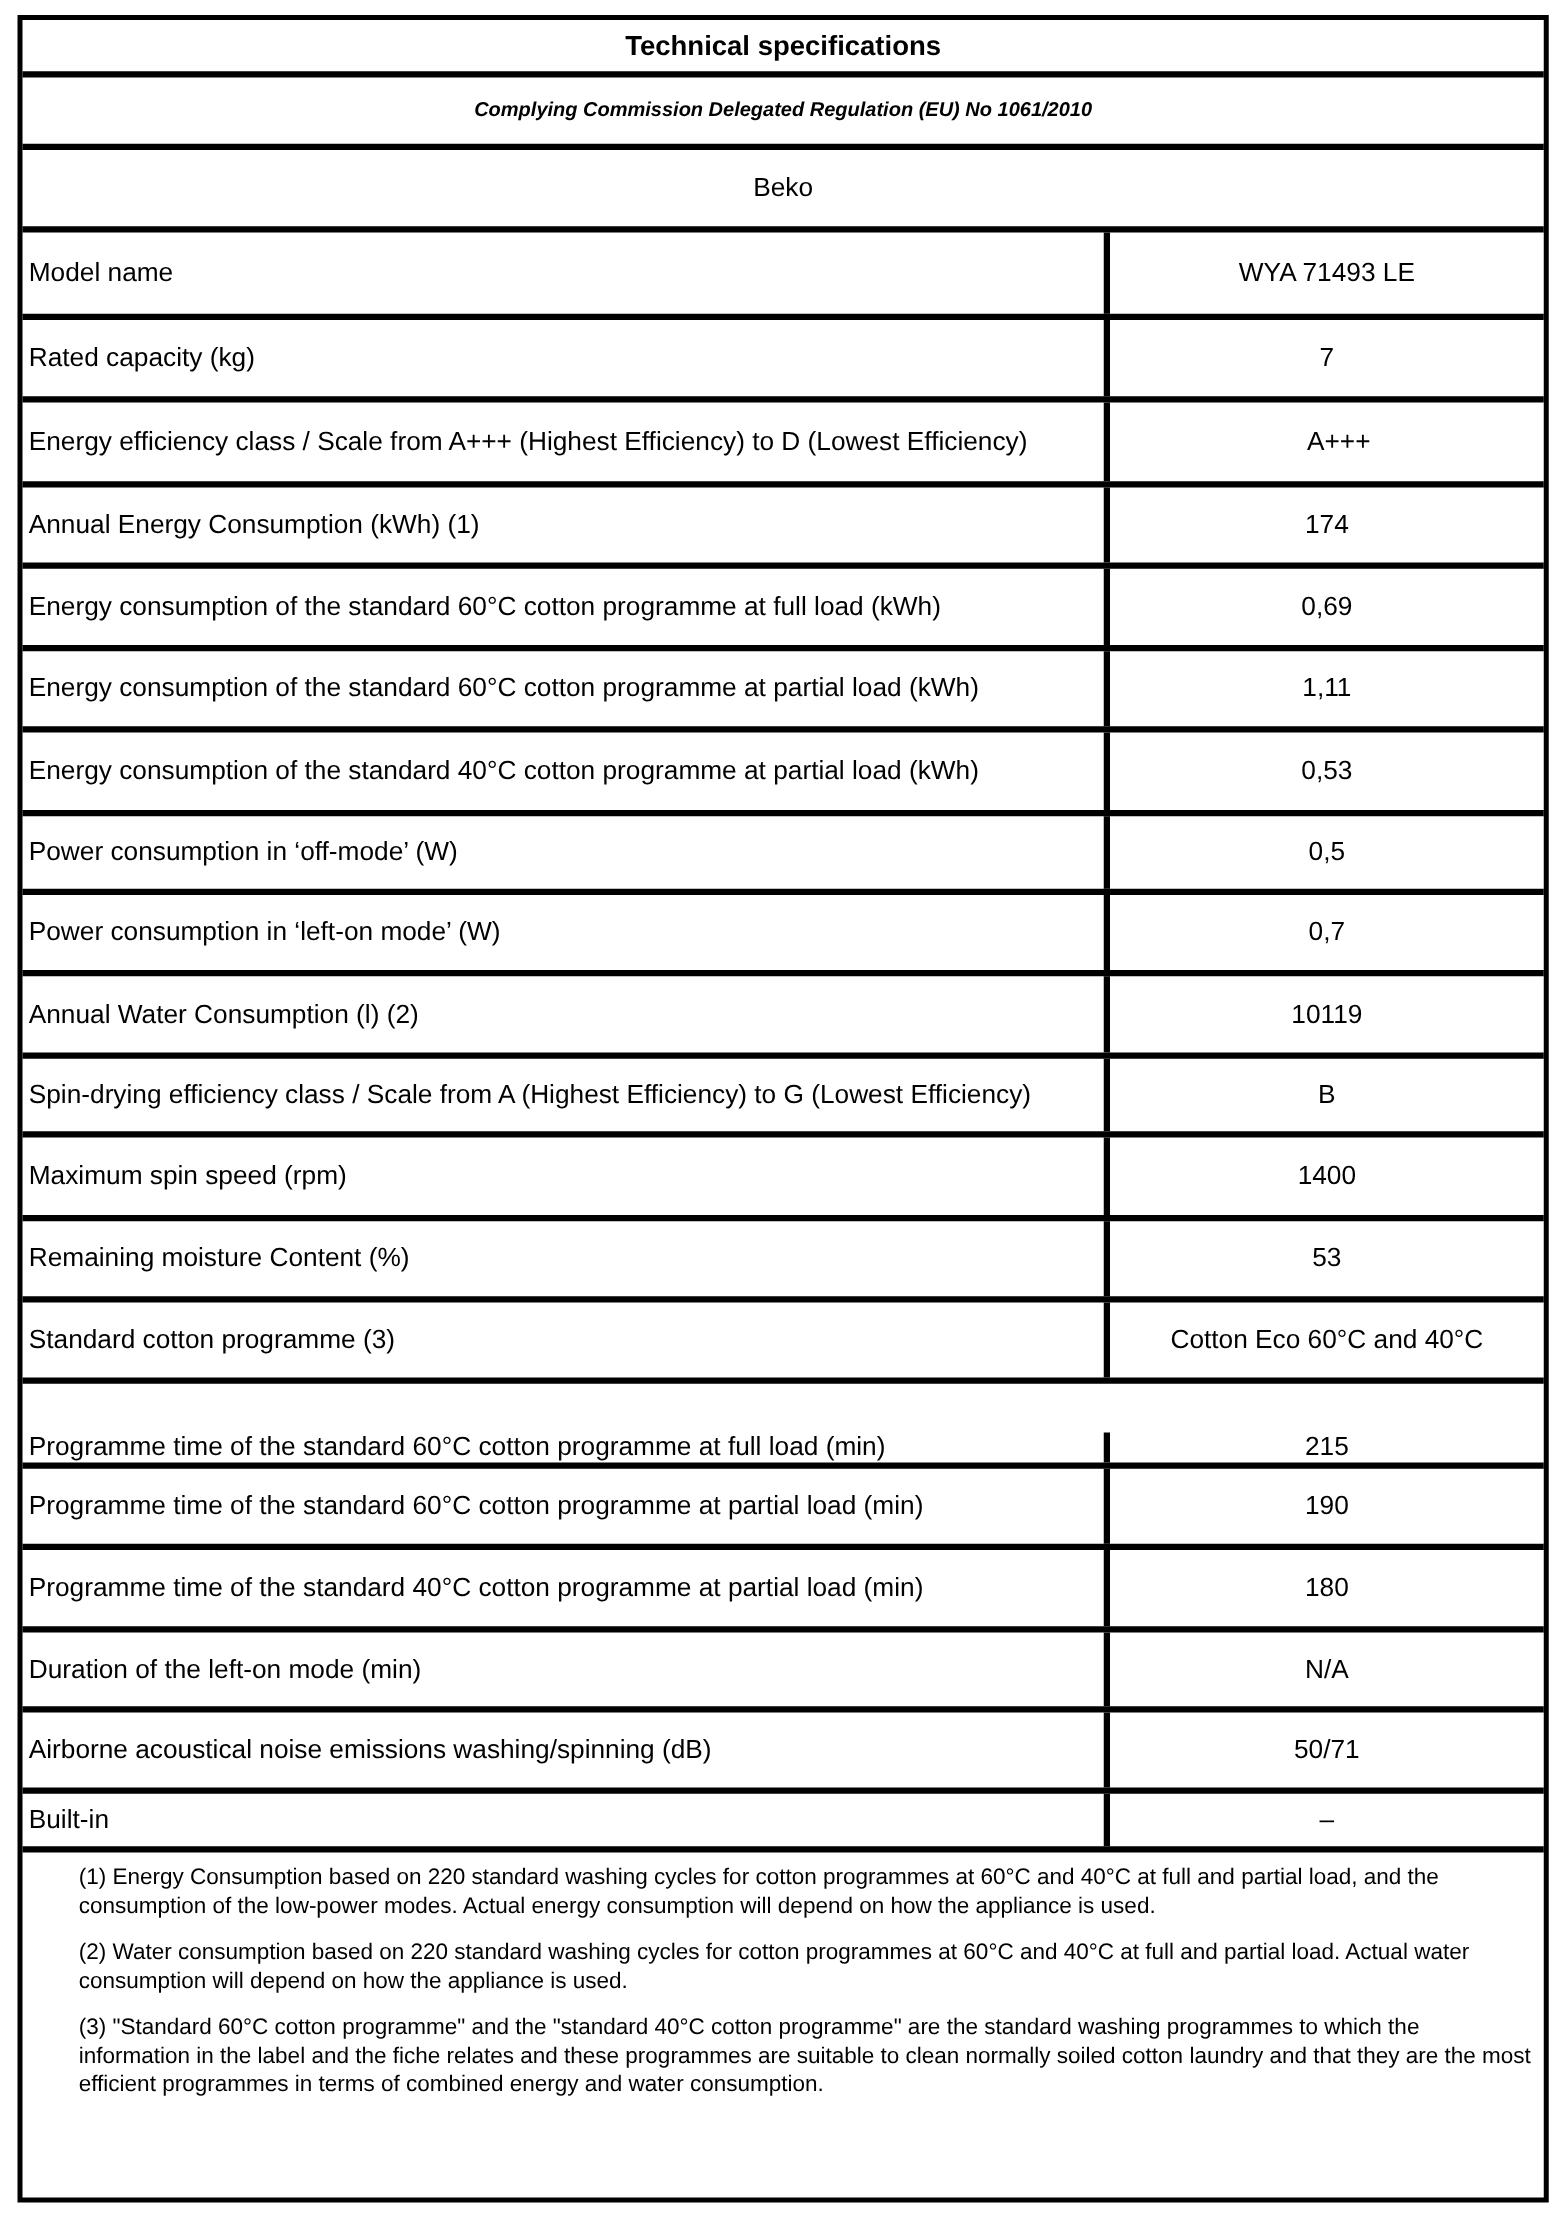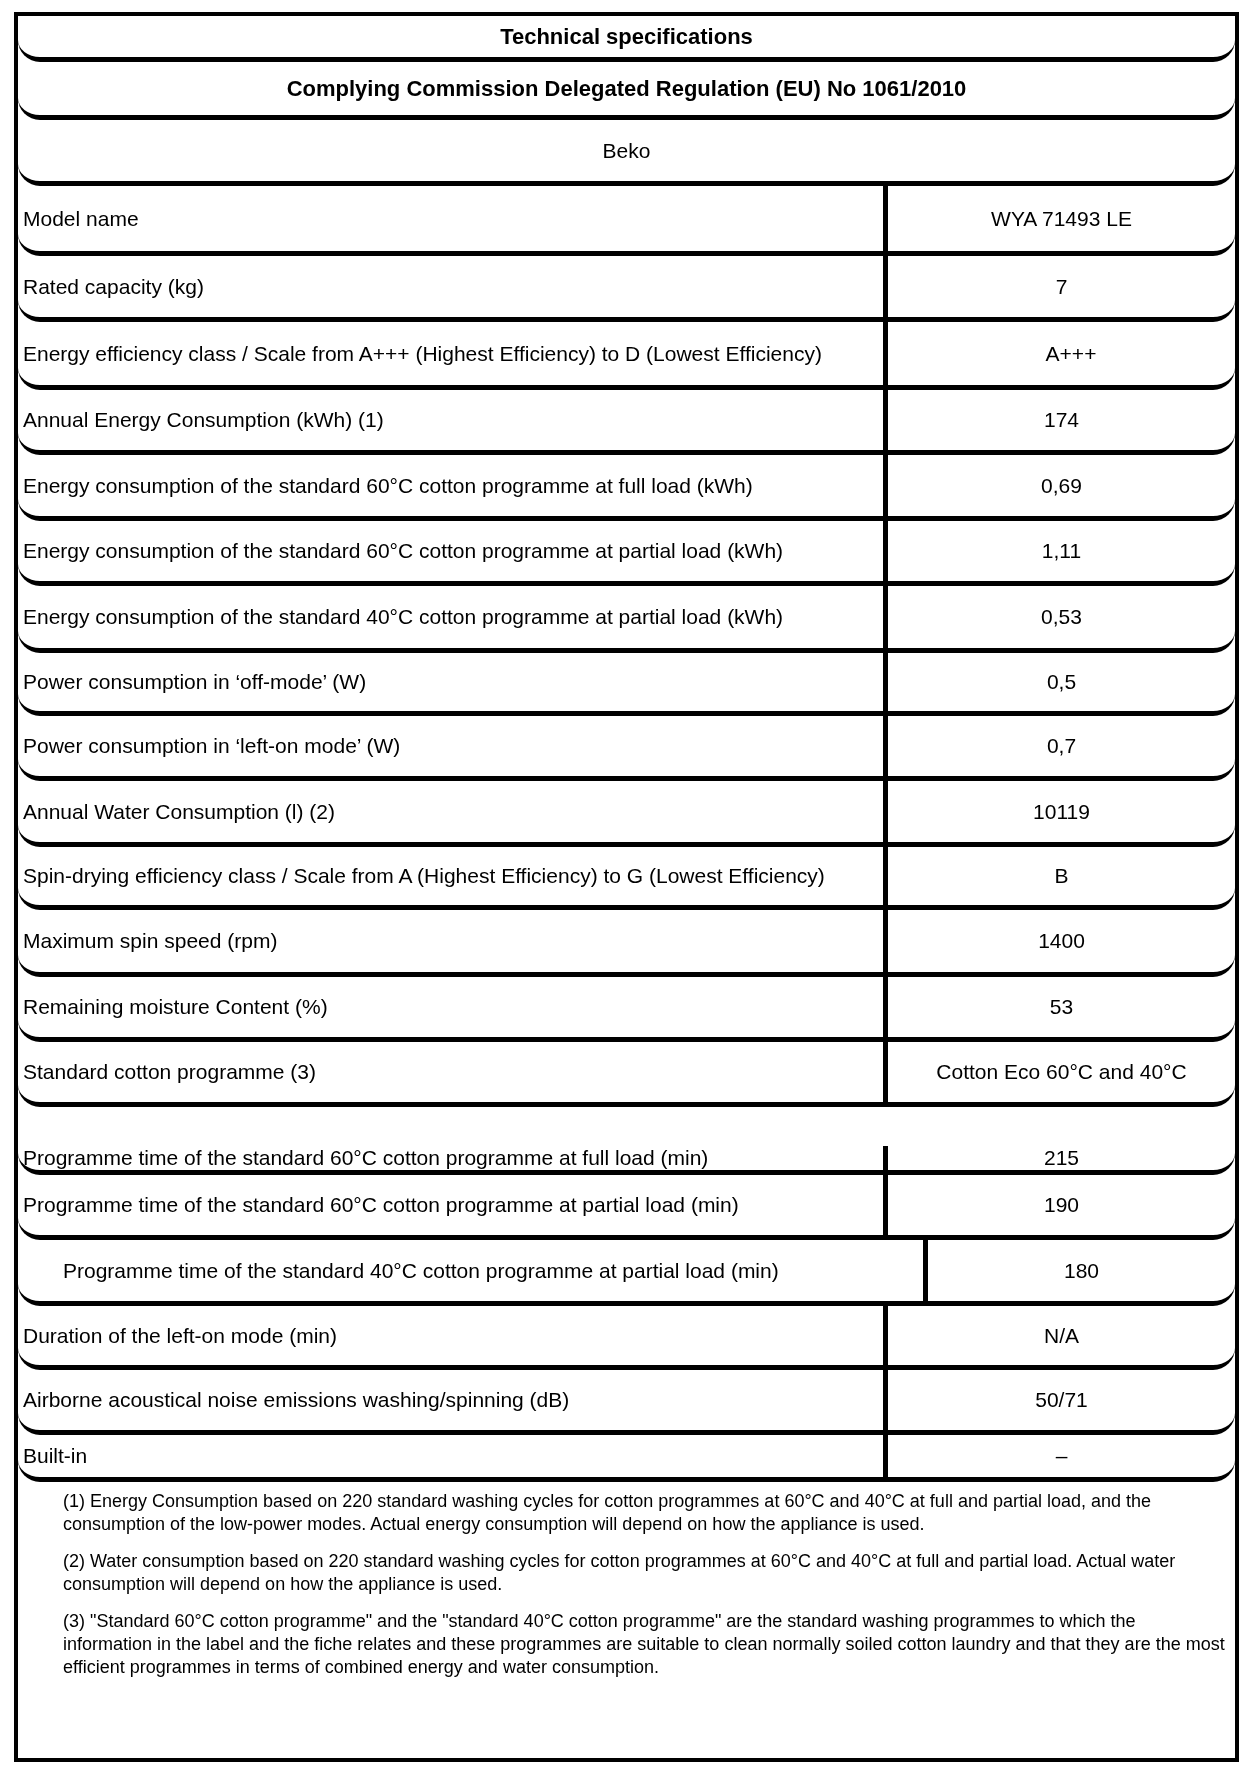--- a/index.html
+++ b/index.html
@@ -1,25 +1,25 @@
 <!DOCTYPE html>
 <html><head>
 <meta charset="utf-8">
 <style>
   html, body { margin: 0; padding: 0; background: #ffffff; }
   body { width: 1250px; height: 1773px; position: relative; overflow: hidden;
          font-family: "Liberation Sans", sans-serif; color: #000; }
   .frame { position: absolute; left: 14px; top: 12px; width: 1225px; height: 1750px;
            border: 4px solid #000; box-sizing: border-box; }
   .row { position: absolute; left: 0; right: 0; box-sizing: border-box;
-         border-bottom: 5px solid #000; display: flex; border-radius: 22px; }
+         border-bottom: 5px solid #000; display: flex; }
   .title { top: 0; height: 46px; justify-content: center; align-items: center;
            font-weight: bold; font-size: 22px; }
   .subtitle { top: 46px; height: 58px; justify-content: center; align-items: center;
-              font-weight: bold; font-size: 22px; }
+              font-weight: bold; font-style: italic; font-size: 16px; }
   .label { width: 870px; box-sizing: border-box; border-right: 5px solid #000;
            padding: 0 6px 0 5px; display: flex; align-items: center;
            font-size: 21px; line-height: 24px; }
   .value { flex: 1; display: flex; align-items: center; justify-content: center;
            font-size: 21px; }
   .notes { position: absolute; left: 0; right: 0; top: 1466px; bottom: 0;
            padding: 8px 6px 0 5px; font-size: 18px; line-height: 23px; margin-left: 40px; }
   .notes p { margin: 0 0 14px 0; }
 </style>
 </head>
@@ -89,21 +89,21 @@
         <div class="value">Cotton Eco 60°C and 40°C</div>
       </div>
       <div class="row" style="top: 1091px; height: 68px; align-items: flex-end;">
         <div class="label">Programme time of the standard 60°C cotton programme at full load (min)</div>
         <div class="value">215</div>
       </div>
       <div class="row" style="top: 1159px; height: 65px;">
         <div class="label">Programme time of the standard 60°C cotton programme at partial load (min)</div>
         <div class="value">190</div>
       </div>
-      <div class="row" style="top: 1224px; height: 66px; padding-left: 40px;">
+      <div class="row" style="top: 1224px; height: 66px;">
         <div class="label">Programme time of the standard 40°C cotton programme at partial load (min)</div>
         <div class="value">180</div>
       </div>
       <div class="row" style="top: 1290px; height: 64px;">
         <div class="label">Duration of the left-on mode (min)</div>
         <div class="value">N/A</div>
       </div>
       <div class="row" style="top: 1354px; height: 65px;">
         <div class="label">Airborne acoustical noise emissions washing/spinning (dB)</div>
         <div class="value">50/71</div>

